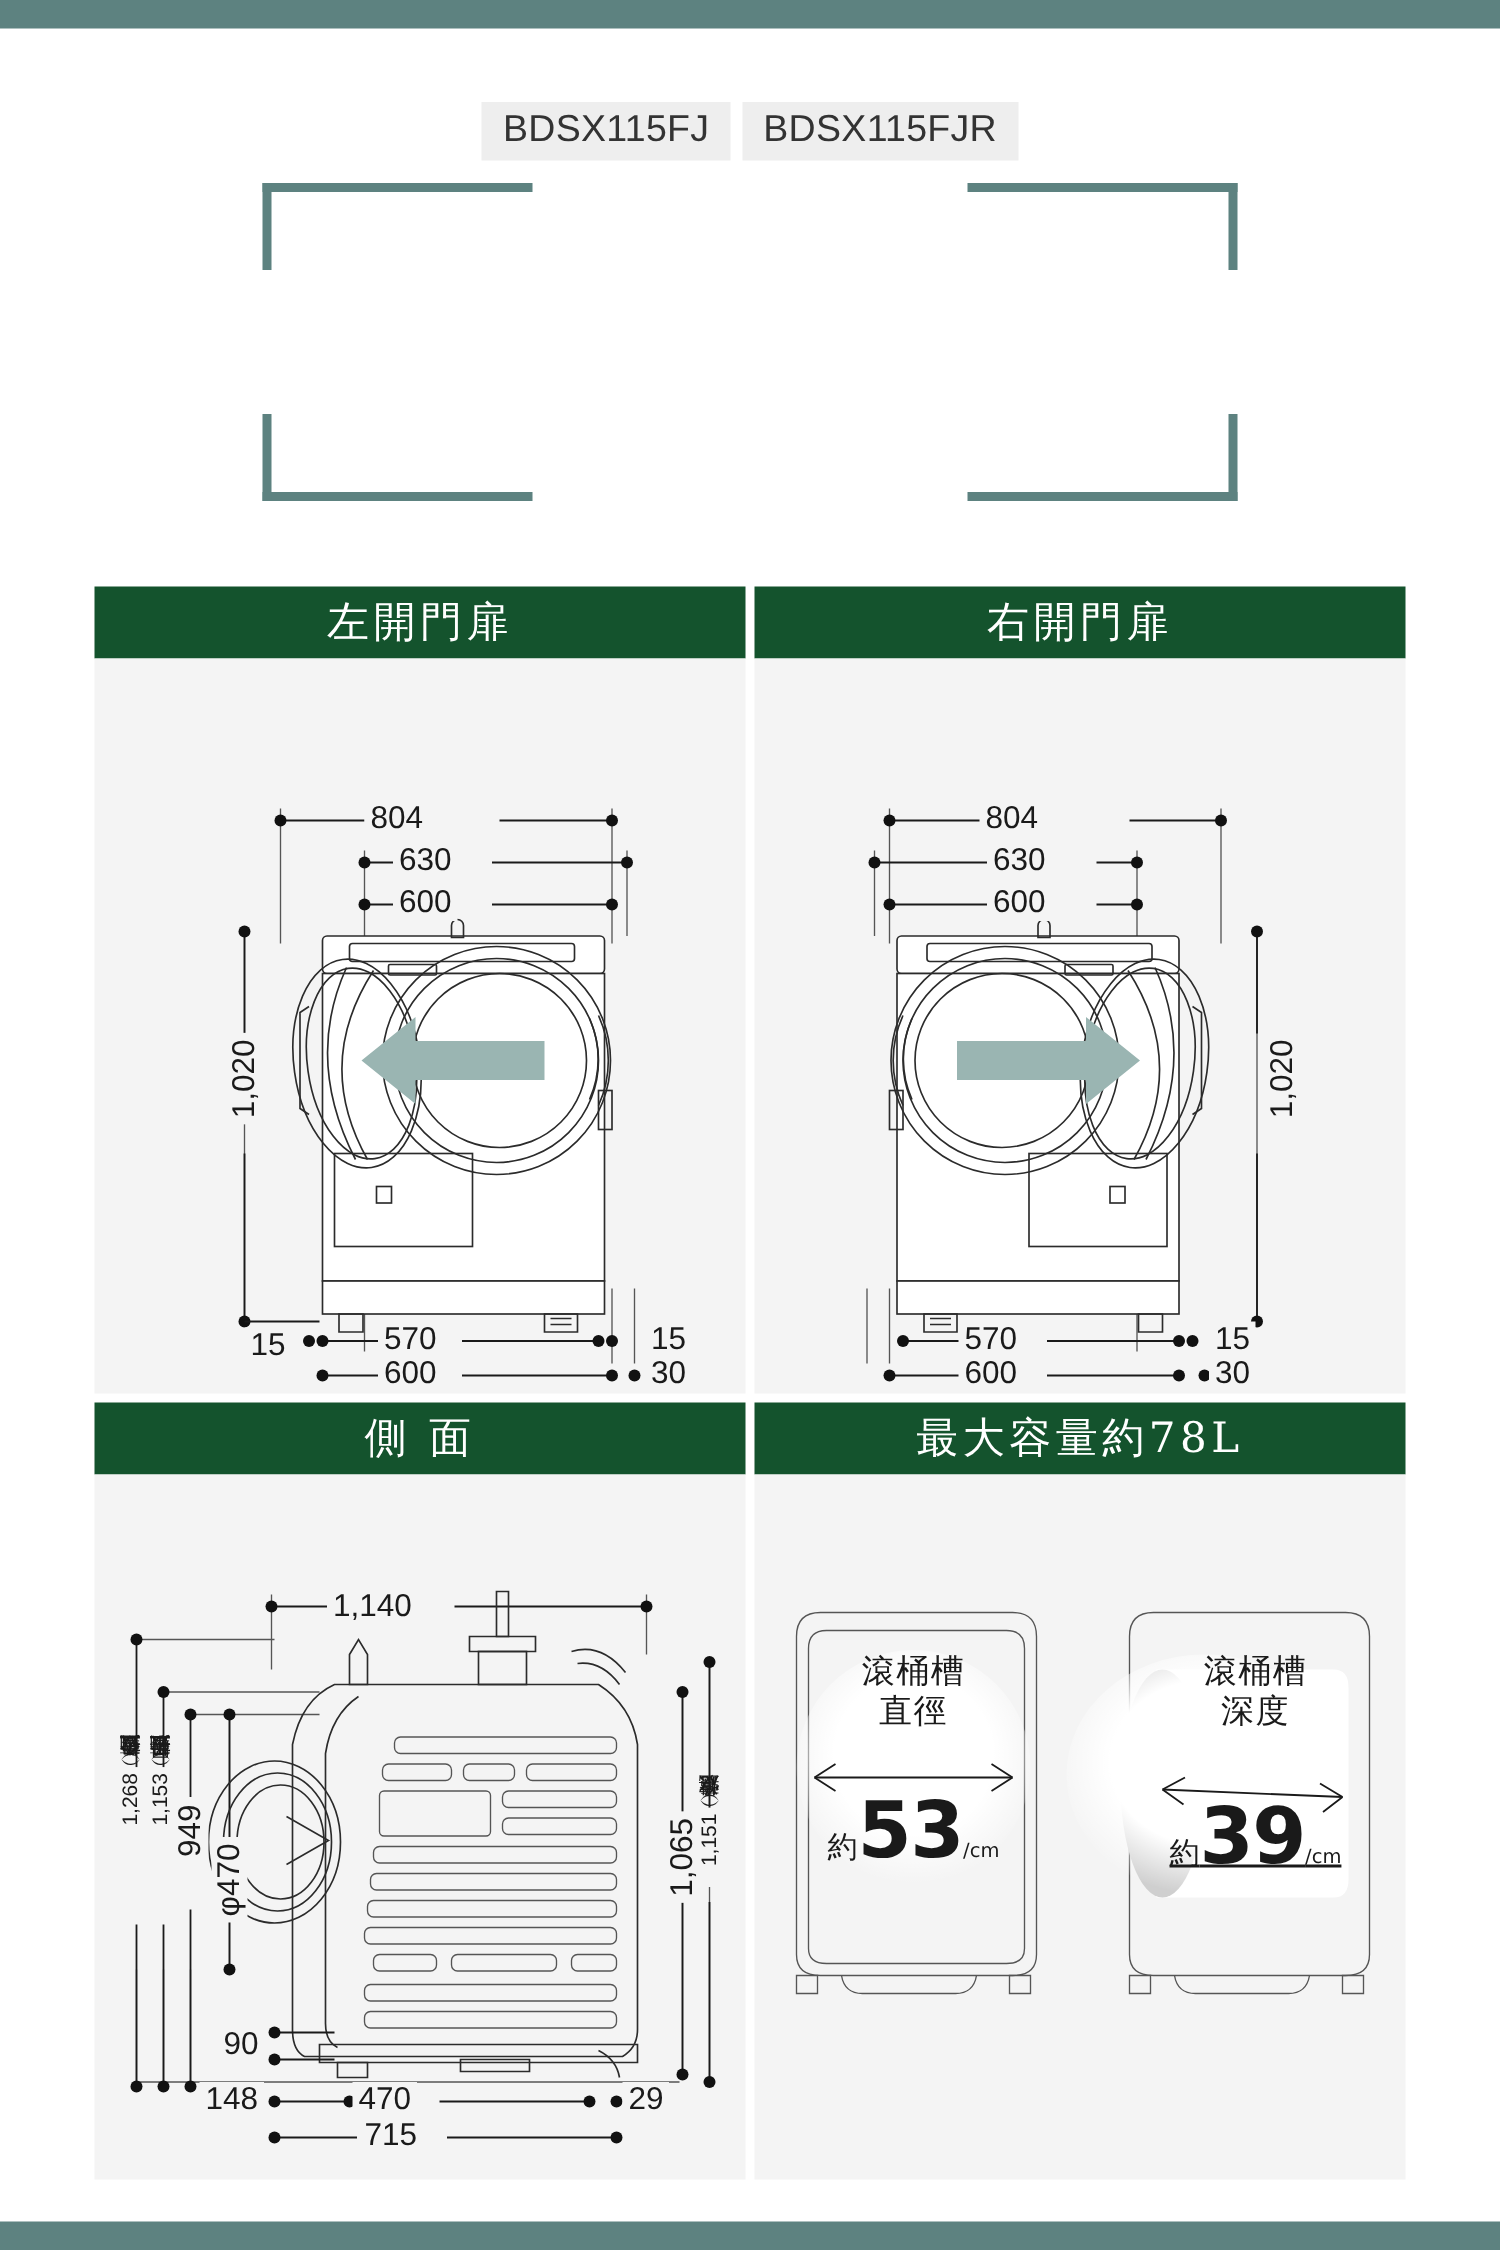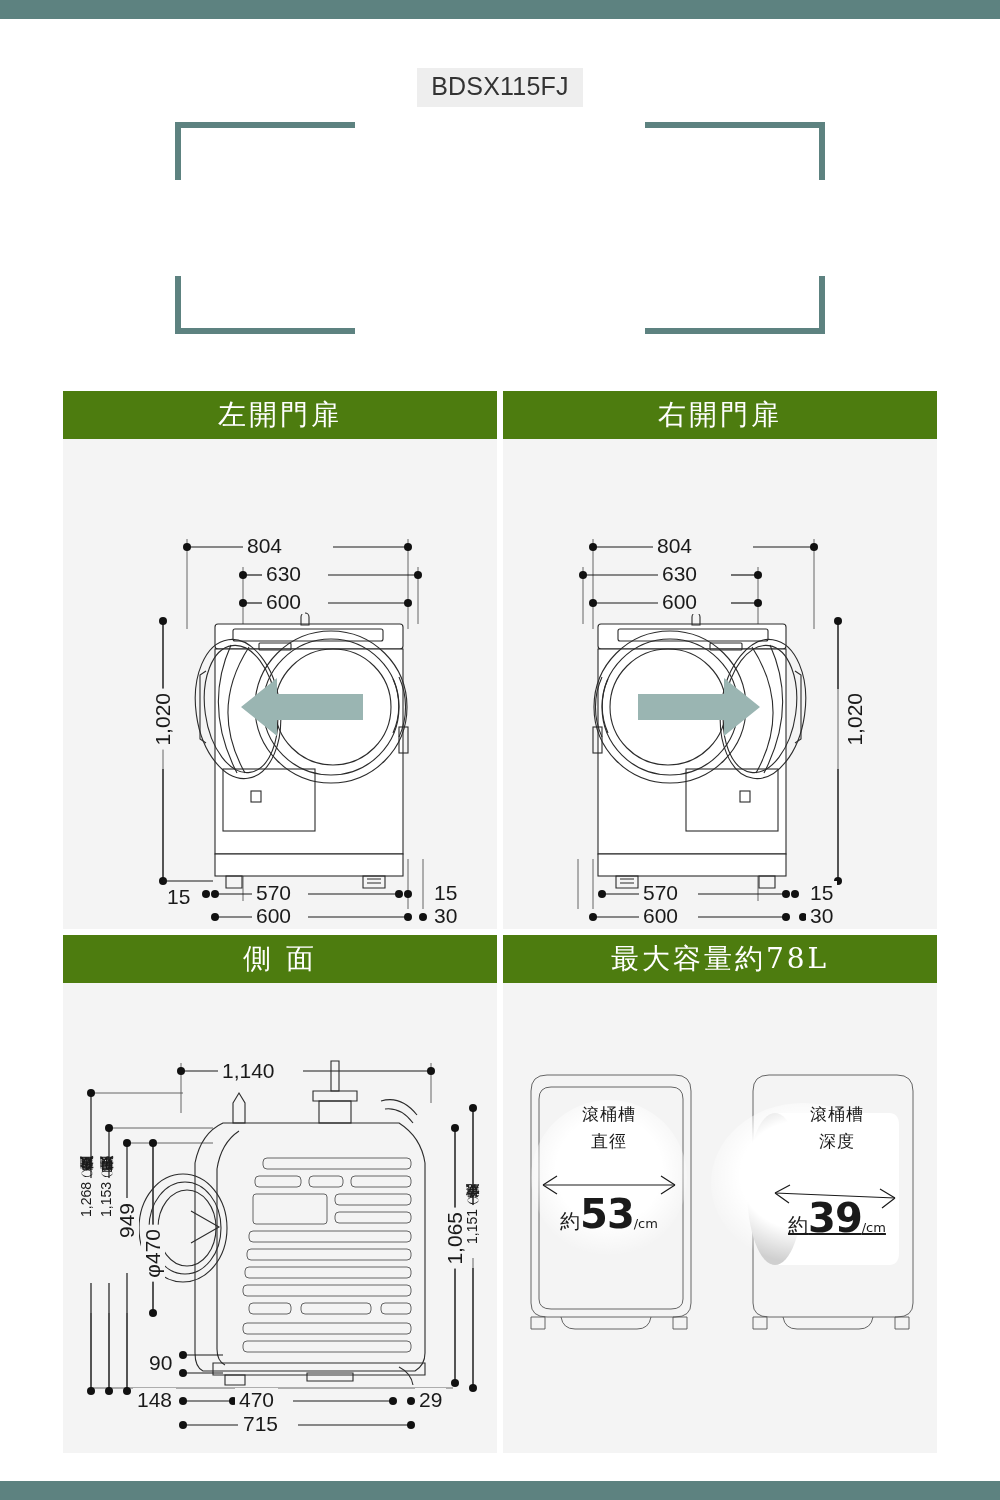--- a/index.html
+++ b/index.html
@@ -65,21 +65,21 @@
     white-space: nowrap;
   }
 
   
   .grid {
     position: absolute; left: 63px; top: 391px;
     width: 874px; height: 1060px;
   }
   .panel { position: absolute; }
   .panel-head {
-    background: #4d7c0f;
+    background: #14532d;
     color: #ffffff;
     height: 48px;
     display: flex; align-items: center; justify-content: center;
     font-family: "DejaVu Serif", "Liberation Serif", serif;
     font-size: 28px;
     letter-spacing: 3px;
   }
   .panel-body {
     background: #f4f4f4;
     position: relative;
@@ -122,35 +122,36 @@
   .mach-f { stroke: #2b2b2b; stroke-width: 1.1; fill: #ffffff; }
   .dot { fill: #111111; }
   .arrow-teal { fill: #9ab5b2; }
 
   
   .cap-text {
     position: absolute; text-align: center;
     font-family: "DejaVu Sans", sans-serif;
     color: #1a1a1a;
   }
-  .cap-title { font-size: 17px; line-height: 27px; letter-spacing: 1px; }
+  .cap-title { font-size: 22px; line-height: 27px; letter-spacing: 1px; }
   .cap-num  { font-size: 20px; }
-  .cap-num b { font-size: 40px; font-weight: bold; letter-spacing: -1px; }
+  .cap-num b { font-size: 52px; font-weight: bold; letter-spacing: -1px; }
   .cap-num .unit { font-size: 13px; }
 </style>
 </head>
 <body>
 
 <div class="page">
 
   <div class="bar-top"></div>
   <div class="bar-bottom"></div>
 
   <div class="models">
     <span class="model-chip">BDSX115FJ</span>
+    <span class="model-chip">BDSX115FJR</span>
   </div>
 
   <div class="title-wrap">
     <span class="brk h brk-tl-h"></span>
     <span class="brk v brk-tl-v"></span>
     <span class="brk h brk-tr-h"></span>
     <span class="brk v brk-tr-v"></span>
     <span class="brk h brk-bl-h"></span>
     <span class="brk v brk-bl-v"></span>
     <span class="brk h brk-br-h"></span>

